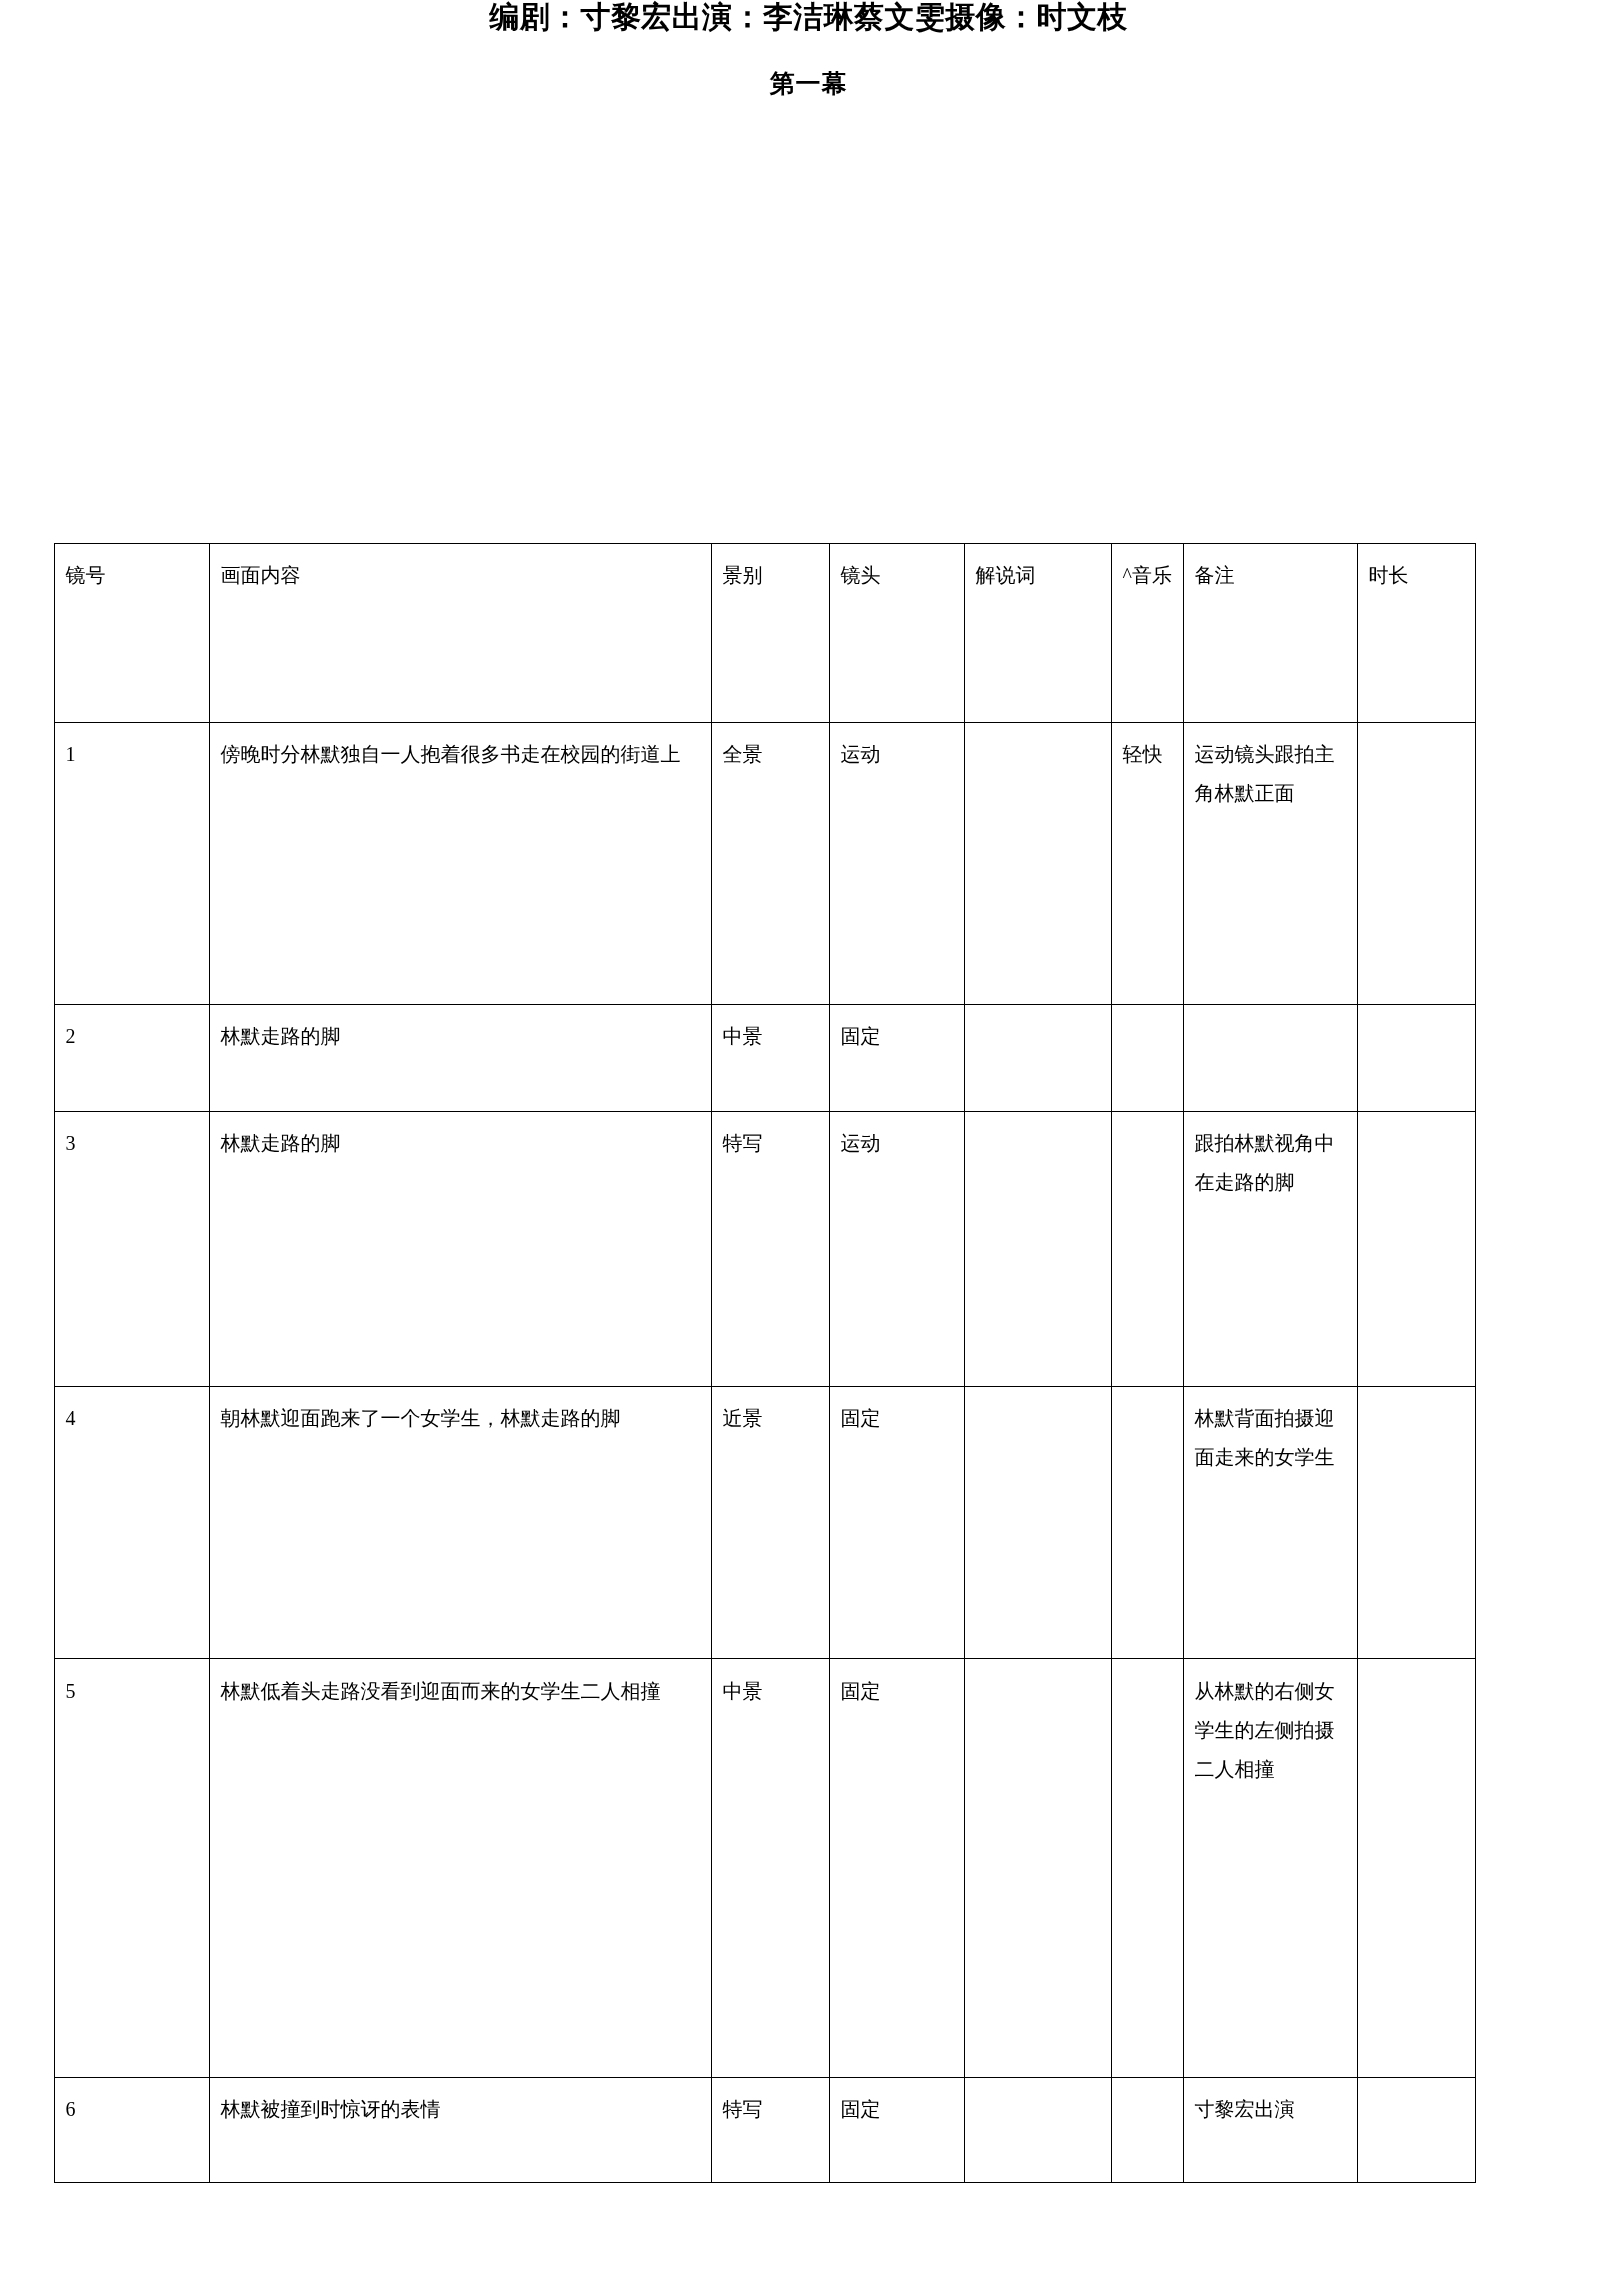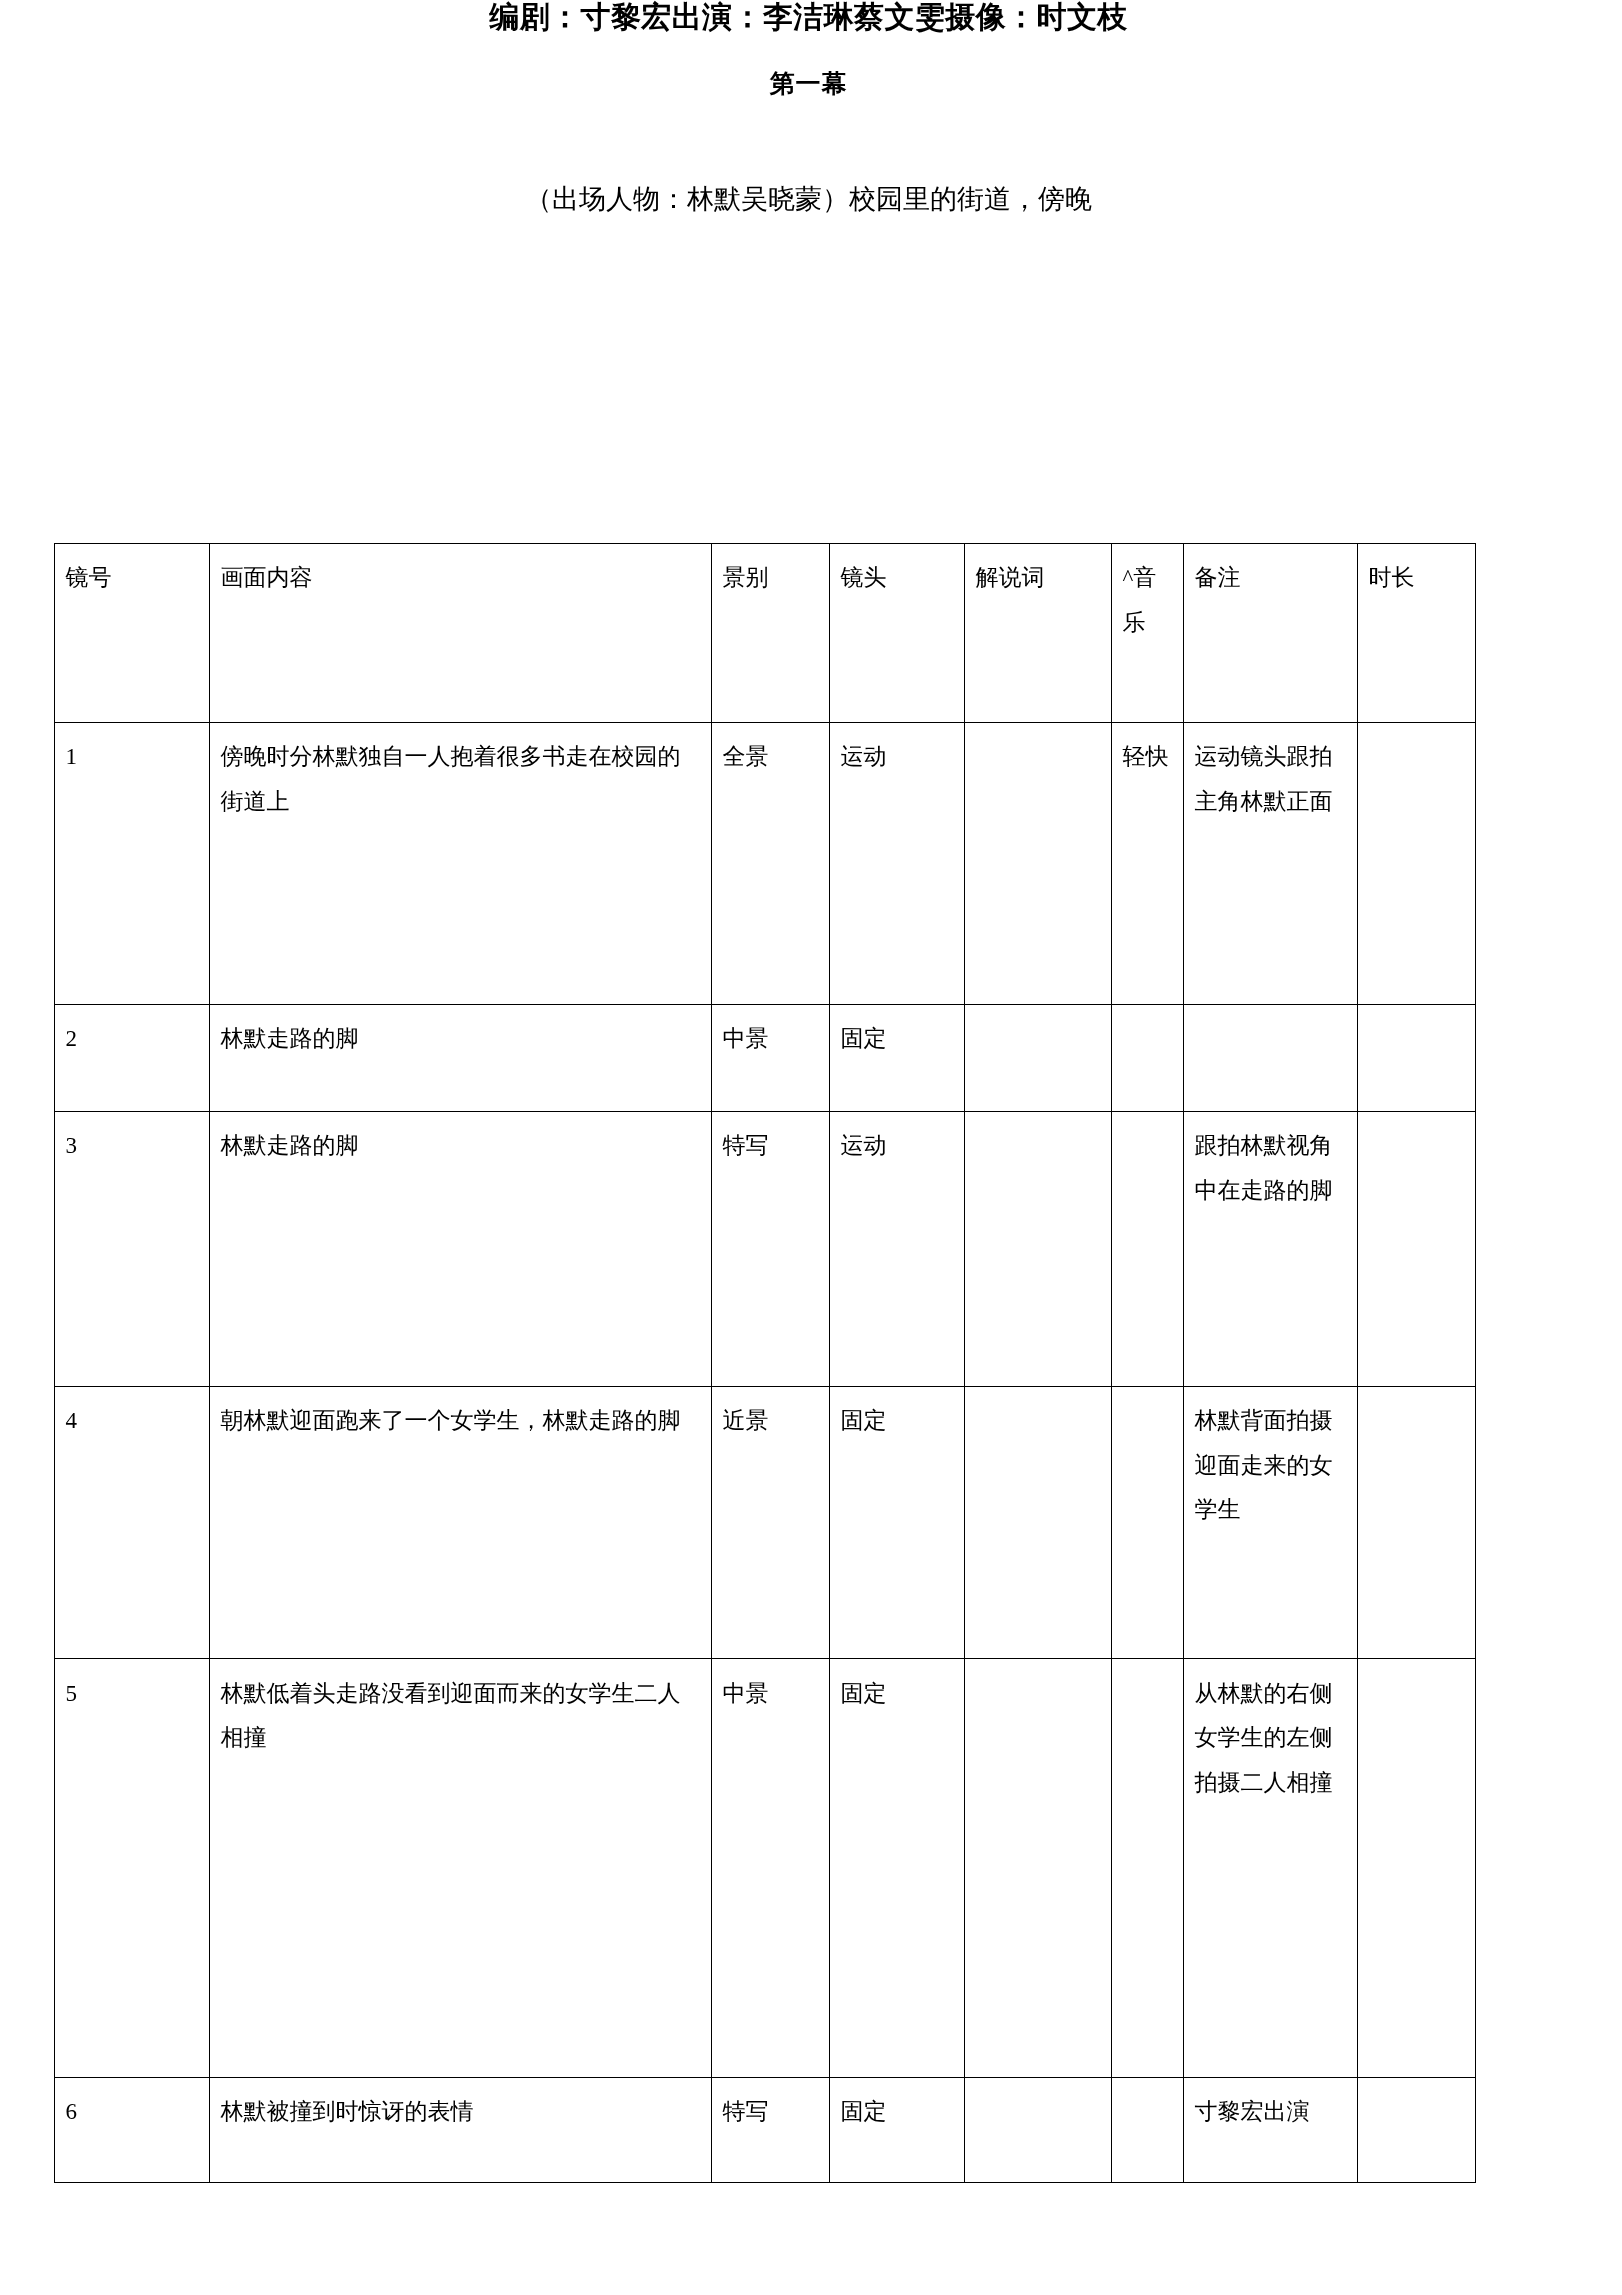--- a/index.html
+++ b/index.html
@@ -66,21 +66,21 @@
   }
 
   table.storyboard {
     position: absolute;
     left: 54px;
     top: 543px;
     width: 1372px;
     border-collapse: collapse;
     table-layout: fixed;
     font-family: "Liberation Serif", "DejaVu Serif", serif;
-    font-size: 23px;
+    font-size: 20px;
   }
   table.storyboard td {
     border: 0.9px solid #000000;
     vertical-align: top;
     padding: 12.2px 10.5px 8.7px 10.5px;
     line-height: 1.95;
     word-break: break-all;
   }
   
   col.c-shotno    { width: 155px; }
@@ -104,21 +104,20 @@
   td.cell-remark-pad5 { padding-top: 54px; }
 </style>
 </head>
 <body>
 
 <div class="page">
 
   <div class="doc-body">
     <div class="doc-subtitle">编剧：寸黎宏出演：李洁琳蔡文雯摄像：时文枝</div>
     <div class="doc-act">第一幕</div>
-    <div class="doc-scene">（出场人物：林默吴晓蒙）校园里的街道，傍晚</div>
   </div>
 
   <table class="storyboard">
     <colgroup>
       <col class="c-shotno">
       <col class="c-content">
       <col class="c-shotsize">
       <col class="c-camera">
       <col class="c-narration">
       <col class="c-music">

